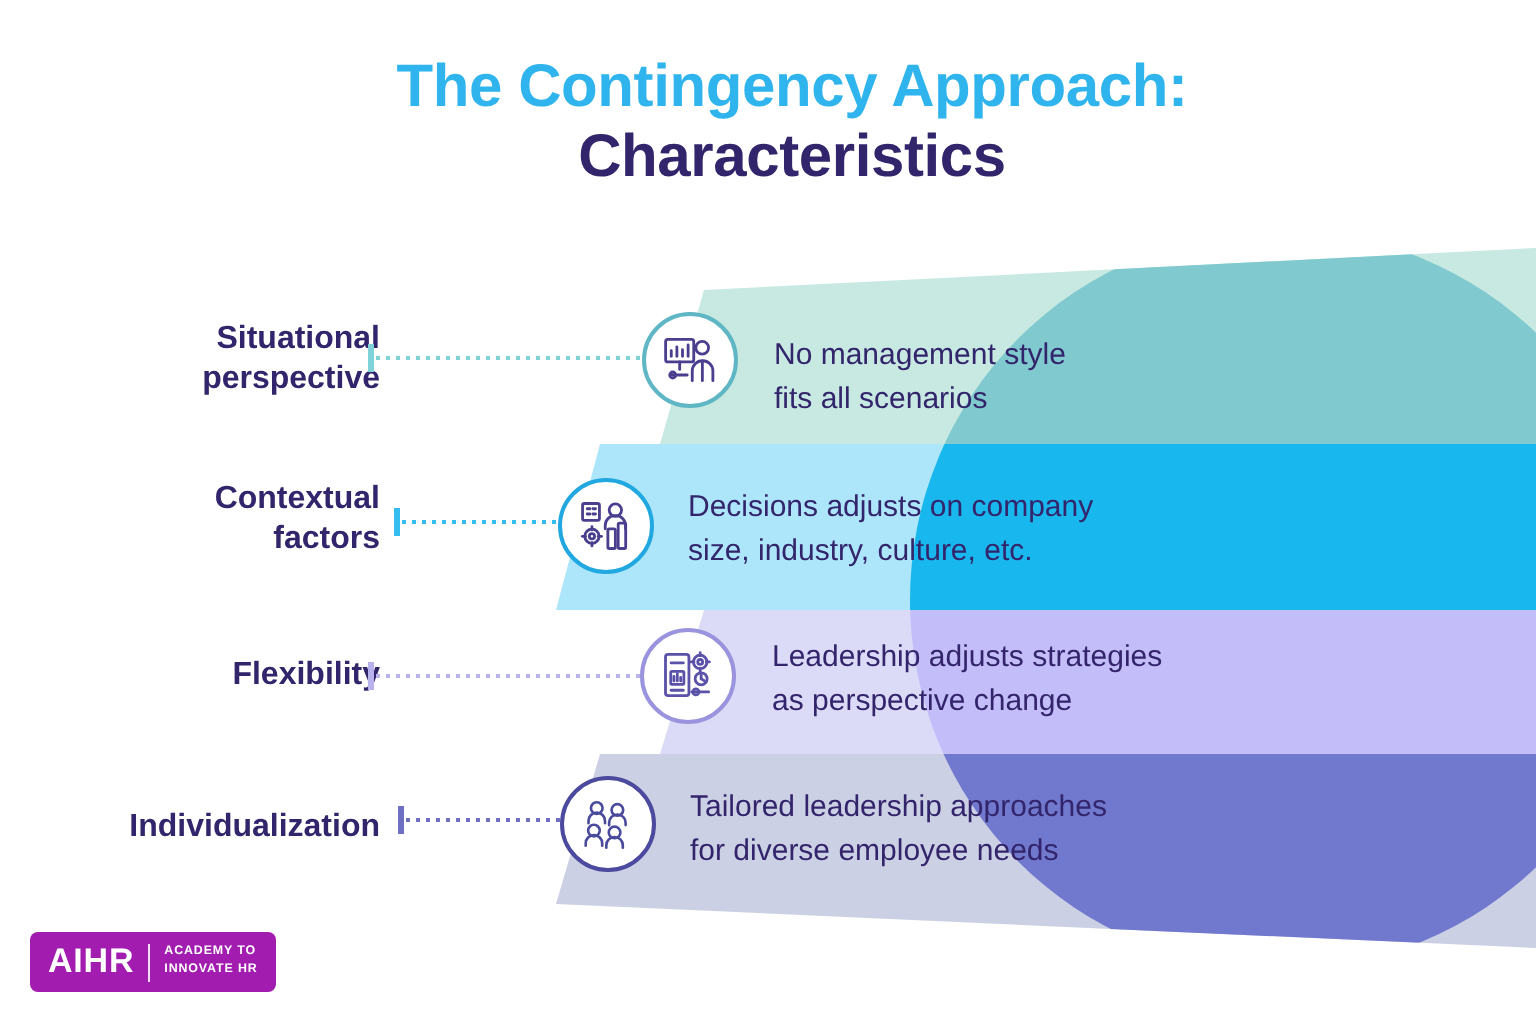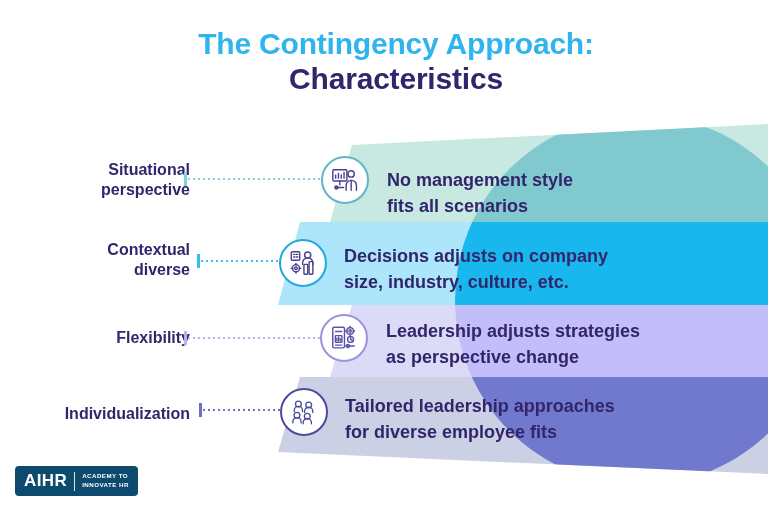--- a/index.html
+++ b/index.html
@@ -51,21 +51,21 @@
   
   .icon-circle{
     position:absolute; width:48px; height:48px; border-radius:50%;
     background:#ffffff; border:2px solid #5aa9c9;
     display:flex; align-items:center; justify-content:center;
   }
   .icon-circle svg{ display:block; }
 
   
   .band-text{
-    position:absolute; font-size:18px; font-weight:bold;
+    position:absolute; font-size:15px; font-weight:normal;
     color:#33256b; line-height:1.45; white-space:pre-line;
   }
 
   
   #logo{
     position:absolute; left:15px; top:466px;
     height:30px; padding:0 9px;
     background:#34b6ec; border-radius:4px;
     display:flex; align-items:center;
   }
@@ -152,21 +152,21 @@
         <path d="M17.2 27v-5.2a5.4 5.4 0 0 1 5.4-5.4h.2a5.4 5.4 0 0 1 5.4 5.4V27"></path>
         <line x1="22.6" y1="16.6" x2="22.6" y2="27"></line>
       </g>
     </svg>
   </div>
   <div class="band-text" style="left:387px; top:167px;">No management style
 fits all scenarios</div>
 
   <div class="row-label" style="top:240px;">
     <span style="white-space:pre-line">Contextual
-diverse</span>
+factors</span>
   </div>
   <div class="connector" style="left:197px; top:254px; width:86px;">
     <span class="tick" style="background: rgb(53, 189, 240);"></span>
     <span class="dots" style="background-image: linear-gradient(to right, rgb(53, 189, 240) 0px, rgb(53, 189, 240) 2px, transparent 2px, transparent 5px);"></span>
   </div>
   <div class="icon-circle" style="left: 279px; top: 239px; border-color: rgb(34, 168, 224);">
     <svg width="30" height="30" viewBox="0 0 32 32">
       <g fill="none" stroke="#4a3f8f" stroke-width="1.5" stroke-linecap="round" stroke-linejoin="round">
         <rect x="3.5" y="4" width="9" height="9" rx="1"></rect>
         <line x1="6" y1="6.8" x2="7.4" y2="6.8"></line>
@@ -238,22 +238,22 @@
         <circle cx="21" cy="8.5" r="3.1"></circle>
         <path d="M16.6 16.6v-1.3A4.4 4.4 0 0 1 21 10.9a4.4 4.4 0 0 1 4.4 4.4v1.3"></path>
         <circle cx="8.5" cy="19.5" r="3.1"></circle>
         <path d="M4.1 27.6v-1.3a4.4 4.4 0 0 1 4.4-4.4 4.4 4.4 0 0 1 4.4 4.4v1.3"></path>
         <circle cx="19.5" cy="20.5" r="3.1"></circle>
         <path d="M15.1 28.6v-1.3a4.4 4.4 0 0 1 4.4-4.4 4.4 4.4 0 0 1 4.4 4.4v1.3"></path>
       </g>
     </svg>
   </div>
   <div class="band-text" style="left:345px; top:393px;">Tailored leadership approaches
-for diverse employee fits</div>
-
-  <div id="logo" style="background: #0c4a6e;">
+for diverse employee needs</div>
+
+  <div id="logo" style="background: #a21caf;">
     <span class="logo-main">AIHR</span>
     <span class="logo-div"></span>
     <span class="logo-sub">ACADEMY TO
 INNOVATE HR</span>
   </div>
 
 </div>
 
 </body></html>

